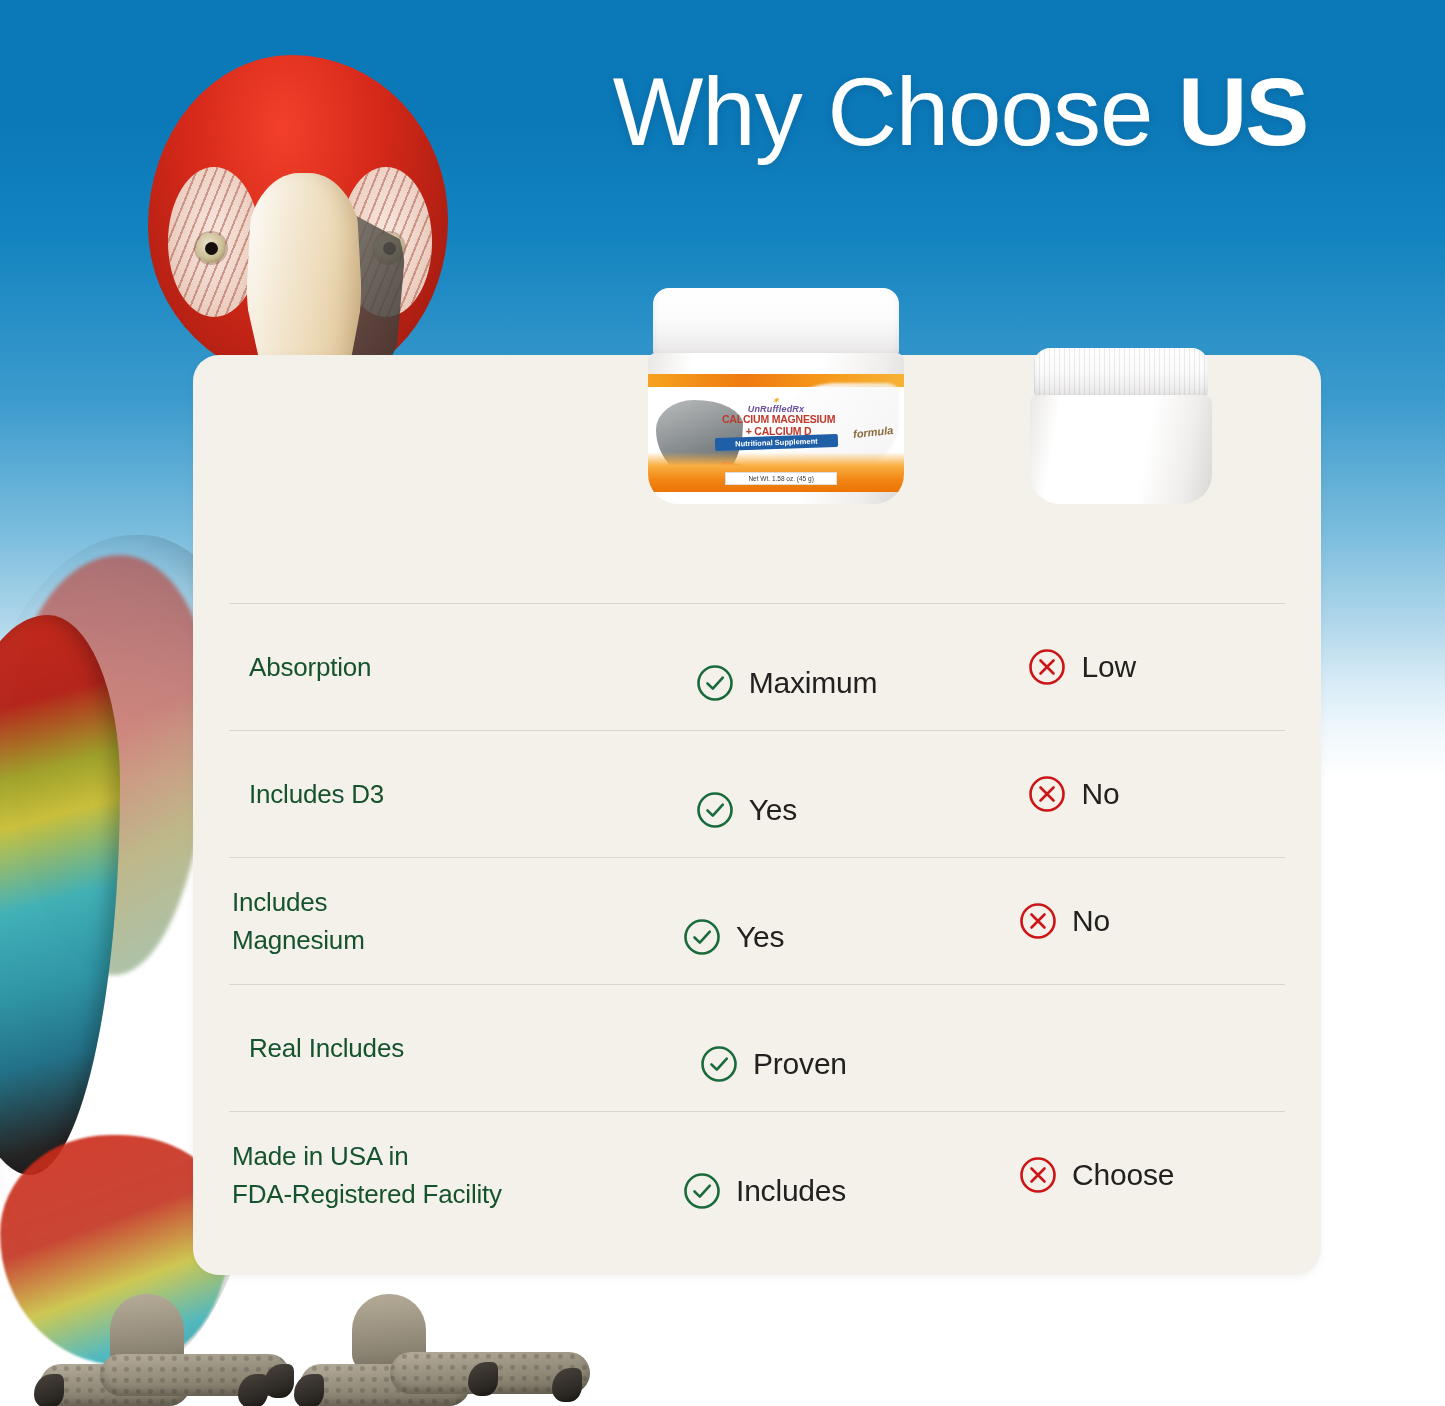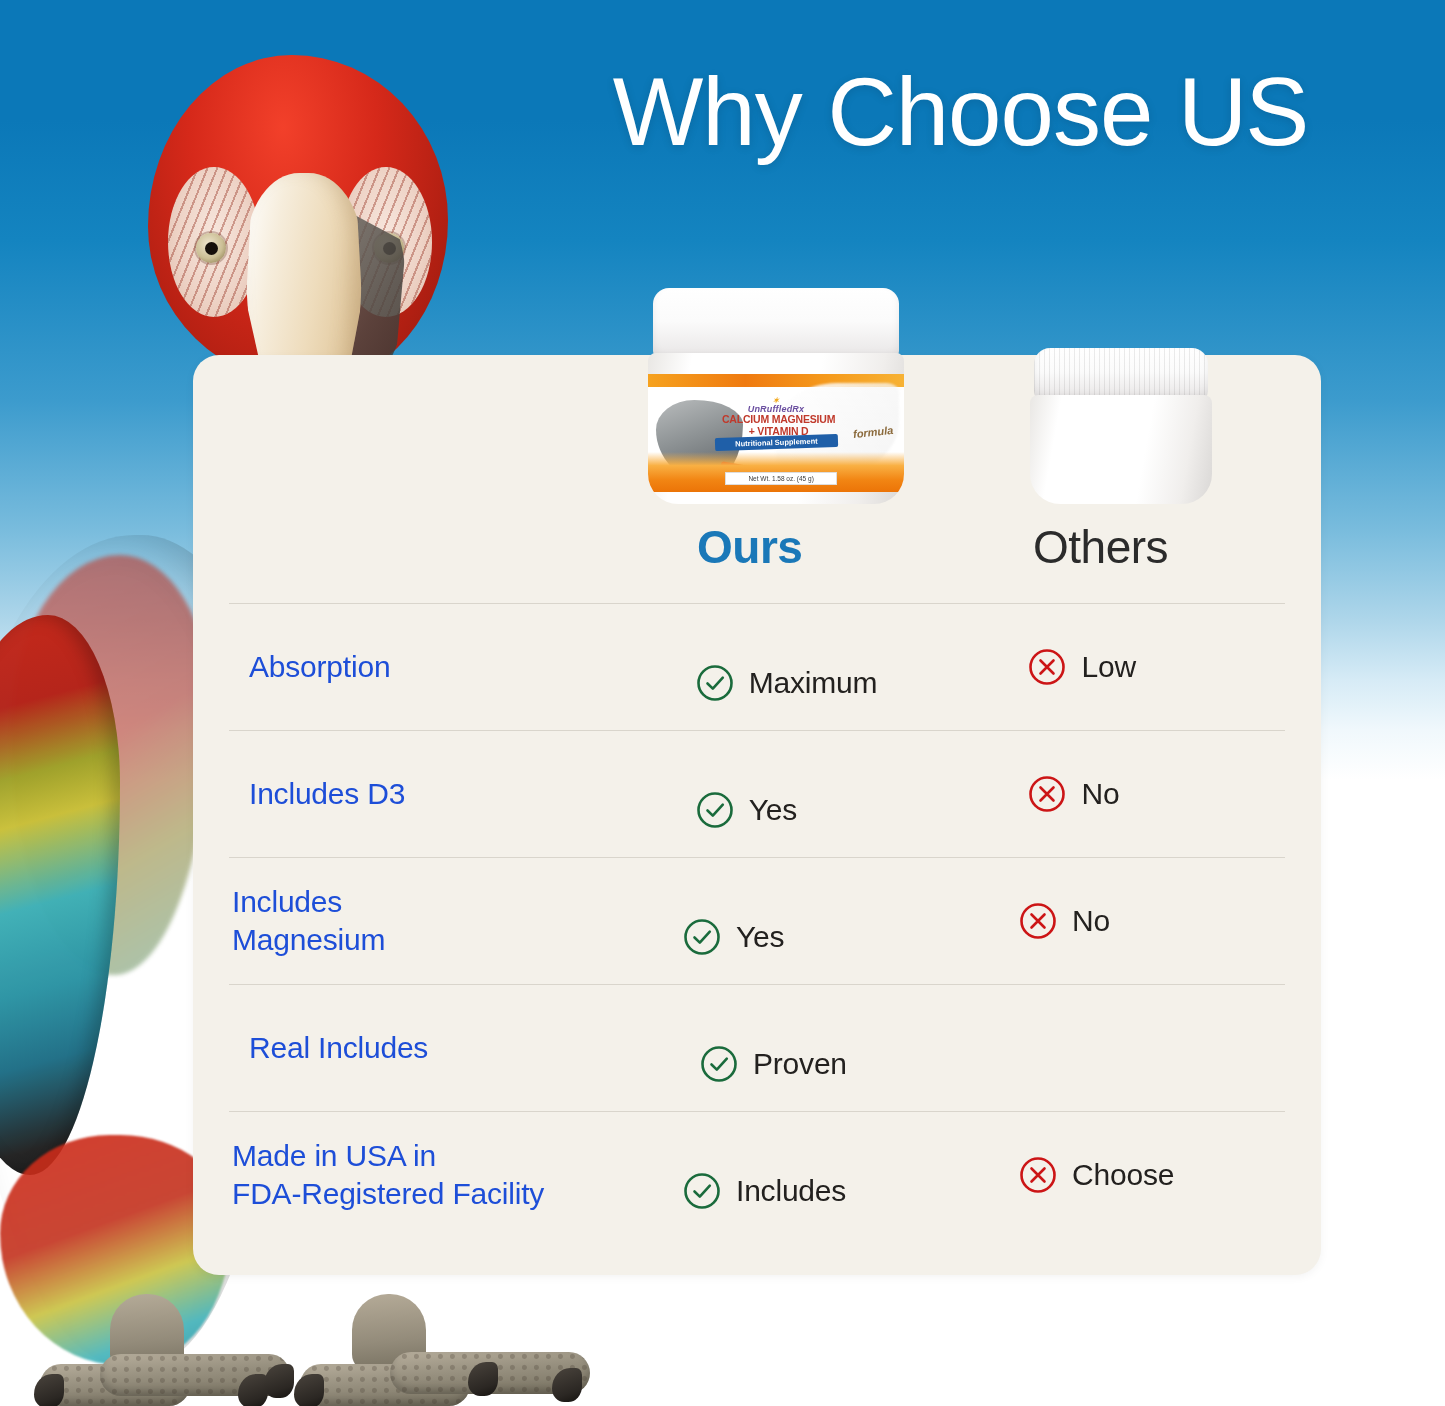--- a/index.html
+++ b/index.html
@@ -38,21 +38,21 @@
     width: 880px;
     text-align: center;
     color: #ffffff;
     font-size: 96px;
     line-height: 1.05;
     letter-spacing: -1px;
     font-weight: 300;
     white-space: nowrap;
     text-shadow: 0 2px 10px rgba(0,0,0,.12);
   }
-  .headline .bold { font-weight: 400; letter-spacing: -2px; }
+  .headline .bold { font-weight: 700; letter-spacing: -2px; }
 
   
   .parrot { position: absolute; left: 0px; top: 55px; width: 620px; height: 1351px; }
 
   .p-body {
     position: absolute; left: -40px; top: 480px; width: 330px; height: 830px;
     border-radius: 54% 46% 44% 50% / 40% 38% 60% 62%;
     background:
       radial-gradient(ellipse at 72% 30%, #d8past 0 0),
       radial-gradient(ellipse at 68% 25%, #e23a21 0%, #cf2414 42%, #a81b10 78%, #8d160c 100%);
@@ -255,21 +255,21 @@
 
   .rows { position: absolute; left: 0; top: 248px; width: 100%; }
   .rowline { height: 1px; background: #d9d5cc; margin: 0 36px; }
   .row {
     position: relative; display: flex; align-items: center;
     height: 126px; padding: 0 36px;
   }
   .row.tall { height: 126px; padding-left: 19px; }
   .r-label {
     width: 470px; padding-left: 20px;
-    color: #1d4ed8; font-size: 30px; font-weight: 400; line-height: 38px;
+    color: #14532d; font-size: 26px; font-weight: 400; line-height: 38px;
     letter-spacing: -.2px;
   }
   .r-cell { display: flex; align-items: center; gap: 14px; }
   .r-ours { width: 336px; margin-top: 32px; }
   .r-others { width: 260px; }
   .r-text { color: #23211f; font-size: 30px; font-weight: 400; letter-spacing: -.2px; }
 
   .ico { width: 40px; height: 40px; flex: 0 0 40px; }
 
   
@@ -311,24 +311,20 @@
     <div class="toe" style="left:0px;width:170px;"></div>
     <div class="toe" style="left:90px;width:200px;bottom:12px;"></div>
     <div class="claw" style="left:-6px;"></div>
     <div class="claw" style="left:168px;bottom:10px;"></div>
     <div class="claw" style="left:252px;bottom:4px;"></div>
   </div>
 </div>
 
 <div class="card">
 
-  <div class="col-heads">
-    <div class="h-ours">Ours</div>
-    <div class="h-others">Others</div>
-  </div>
 
   <div class="rows">
 
     <div class="rowline"></div>
 
     <div class="row">
       <div class="r-label nowrap">Absorption</div>
       <div class="r-cell r-ours">
         <svg class="ico" viewBox="0 0 40 40">
           <circle cx="20" cy="20" r="16.5" fill="none" stroke="#1a6b3c" stroke-width="2.6"></circle>
@@ -429,21 +425,21 @@
     <div class="label">
       <div class="label-top-band"></div>
       <div class="label-feather"></div>
       <div class="label-bird"></div>
       <div class="brand">
         <span class="crown">✶</span>
         <span>UnRuffledRx</span>
       </div>
       <div class="l-title">
         <span>CALCIUM MAGNESIUM</span><br>
-        <span>+ VITAMIN D</span>
+        <span>+ CALCIUM D</span>
       </div>
       <div class="l-formula">formula</div>
       <div class="l-sub">Nutritional Supplement</div>
       <div class="label-bot-band"></div>
       <div class="l-net">Net Wt. 1.58 oz. (45 g)</div>
     </div>
   </div>
 </div>
 
 <div class="jar-others">

